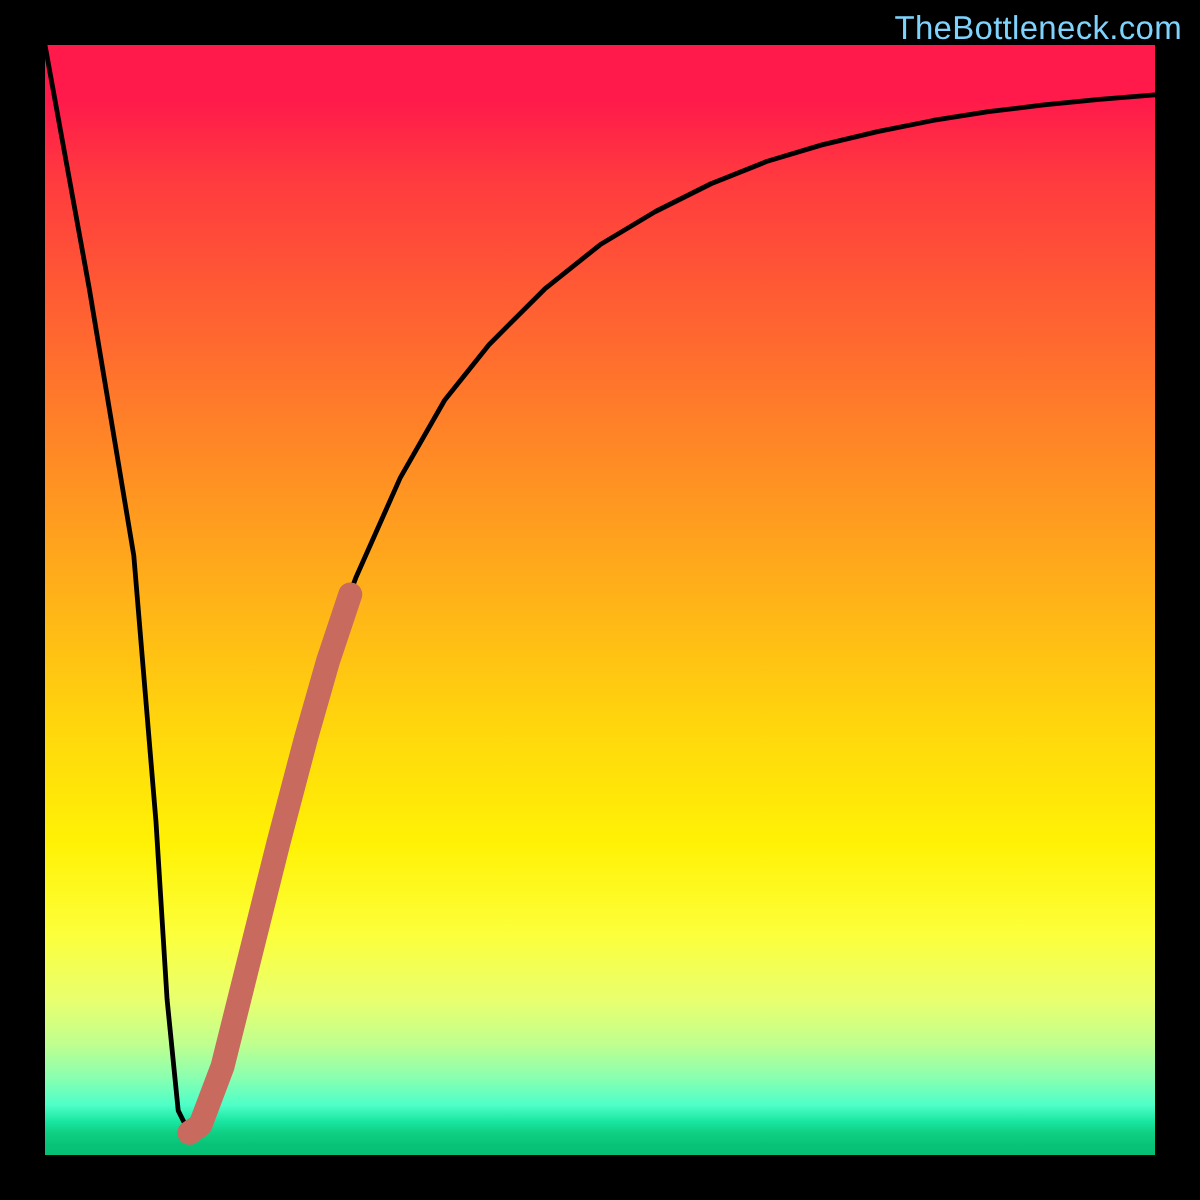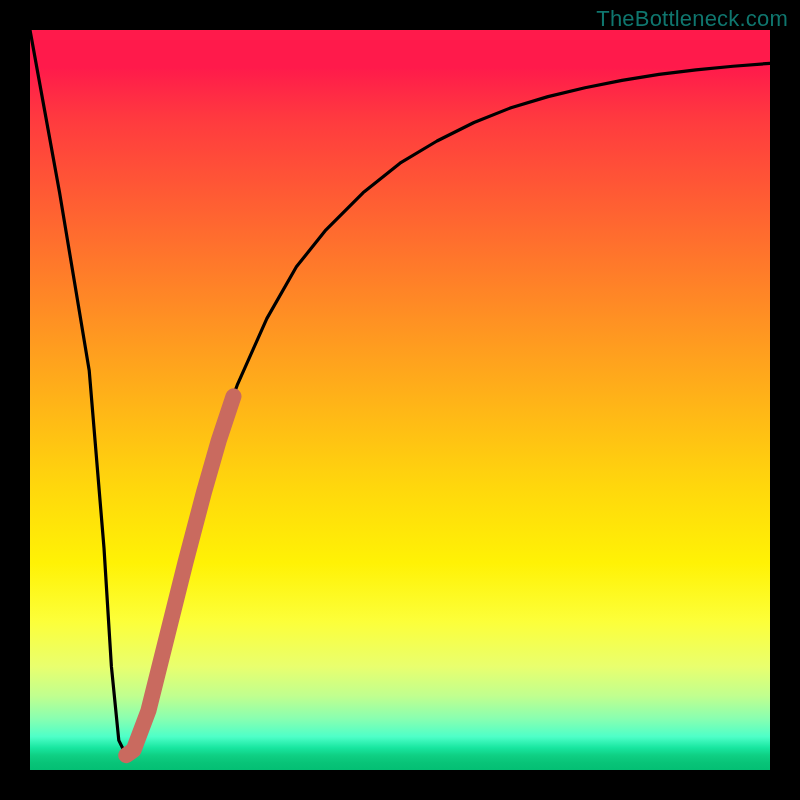--- a/index.html
+++ b/index.html
@@ -51,21 +51,21 @@
     );
   }
   .curve-svg {
     position: absolute;
     inset: 0;
   }
   .watermark {
     position: absolute;
     top: 6px;
     right: 12px;
-    color: #0f766e;
+    color: #7dd3fc;
     font-size: 22px;
     font-weight: 400;
     letter-spacing: 0.2px;
     user-select: none;
   }
 </style>
 </head>
 <body>
 
 <div class="frame">

